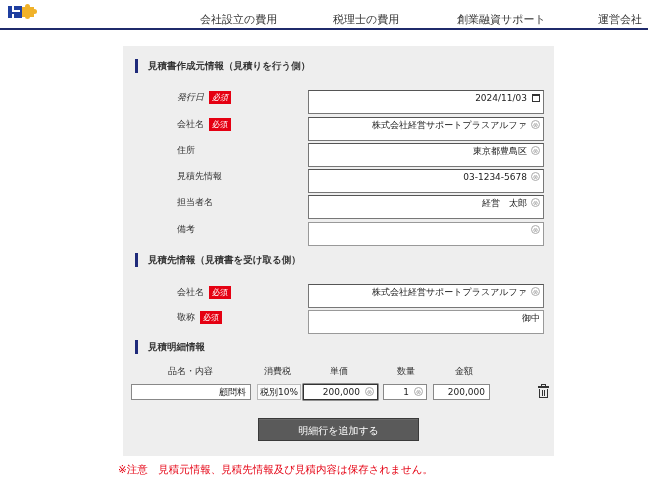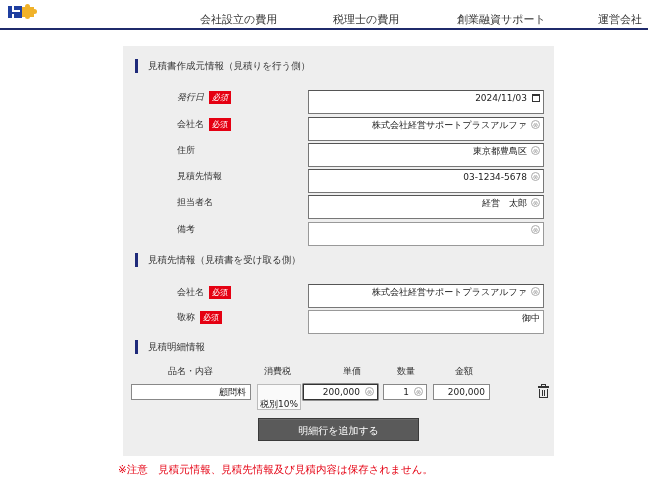--- a/index.html
+++ b/index.html
@@ -17,37 +17,37 @@
   .logo .knob1 { position: absolute; left: 17px; top: -1px; width: 5px; height: 5px; border-radius: 50%; background: #f0b22a; }
   .logo .knob2 { position: absolute; left: 24px; top: 4px; width: 5px; height: 5px; border-radius: 50%; background: #f0b22a; }
   .logo .knob3 { position: absolute; left: 17px; top: 10px; width: 5px; height: 4px; border-radius: 50%; background: #f0b22a; }
   .brand { position: absolute; left: 40px; top: 3px; font-size: 8px; line-height: 10px; color: #1f2a6b; font-weight: bold; }
   .brand div { white-space: nowrap; }
   .nav { position: absolute; top: 12px; font-size: 11px; color: #333; white-space: nowrap; }
 
   
   .panel { position: absolute; left: 123px; top: 46px; width: 431px; height: 410px; background: #eeeeee; }
 
-  .sec-title { position: absolute; left: 135px; font-size: 9.5px; color: #333; white-space: nowrap; padding-left: 13px; line-height: 14px; }
+  .sec-title { position: absolute; left: 135px; font-size: 9.5px; color: #333; white-space: nowrap; padding-left: 13px; line-height: 14px; font-weight: bold; }
   .sec-title::before { content: ""; position: absolute; left: 0; top: 0; width: 3px; height: 14px; background: #1f2a7a; }
 
   .lbl { position: absolute; font-size: 9px; color: #333; white-space: nowrap; line-height: 16px; }
   .req { display: inline-block; background: #e50012; color: #fff; font-size: 8px; line-height: 13px; padding: 0 3px; margin-left: 5px; vertical-align: middle; }
 
   .inp { position: absolute; left: 308px; width: 236px; height: 24px; background: #fff; border: 1px solid #777; border-top-color: #555; font-size: 9px; line-height: 14px; text-align: right; padding-right: 16px; color: #222; white-space: nowrap; overflow: hidden; }
   .inp.light { border-color: #999; }
   .inp .clr { position: absolute; right: 3px; top: 2px; width: 9px; height: 9px; border: 1px solid #aaa; border-radius: 50%; font-size: 6px; line-height: 7px; text-align: center; color: #999; }
   .inp .cal { position: absolute; right: 3px; top: 3px; width: 8px; height: 8px; border: 1px solid #333; border-top-width: 2px; }
   .inp.ph { color: #bbb; }
   .inp.noclr { padding-right: 3px; }
 
   .colh { position: absolute; top: 365px; font-size: 9px; color: #333; white-space: nowrap; }
   .cell { position: absolute; top: 384px; height: 16px; background: #fff; border: 1px solid #888; font-size: 9px; line-height: 14px; text-align: right; white-space: nowrap; overflow: hidden; color: #222; }
   .cell .clr { position: absolute; right: 3px; top: 2px; width: 9px; height: 9px; border: 1px solid #aaa; border-radius: 50%; font-size: 6px; line-height: 7px; text-align: center; color: #999; }
-  .cell.tax { border-color: #bbb; background: #fafafa; text-align: center; padding: 12px 2px; }
+  .cell.tax { border-color: #bbb; background: #fafafa; text-align: center; padding: 0 2px; }
   .cell.focus { border: 1px solid #333; box-shadow: 0 0 0 0.5px #333; }
 
   .trash { position: absolute; left: 538px; top: 385px; width: 11px; height: 13px; }
   .trash .lid { position: absolute; left: 0; top: 1px; width: 11px; height: 2px; background: #333; }
   .trash .handle { position: absolute; left: 3px; top: -1px; width: 5px; height: 3px; border: 1px solid #333; border-bottom: none; }
   .trash .body { position: absolute; left: 1px; top: 4px; width: 9px; height: 9px; border: 1.5px solid #333; border-top: none; }
   .trash .body::before { content: ""; position: absolute; left: 2px; top: 1px; width: 1px; height: 6px; background: #333; }
   .trash .body::after { content: ""; position: absolute; left: 4px; top: 1px; width: 1px; height: 6px; background: #333; }
 
   .add-btn { position: absolute; left: 258px; top: 418px; width: 161px; height: 23px; background: #5a5a5a; color: #fff; font-size: 10px; line-height: 23px; text-align: center; border: 1px solid #3a3a3a; box-shadow: inset 0 1px 0 #6a6a6a; }
@@ -127,21 +127,21 @@
 
 <div class="lbl" style="left:177px; top:309px;">
   <span>敬称</span><span class="req">必須</span>
 </div>
 <div class="inp light noclr" style="top:310px;">御中</div>
 
 <div class="sec-title" style="top:340px;">見積明細情報</div>
 
 <div class="colh" style="left:168px;">品名・内容</div>
 <div class="colh" style="left:264px;">消費税</div>
-<div class="colh" style="left:343px;">単価</div>
+<div class="colh" style="left:330px;">単価</div>
 <div class="colh" style="left:397px;">数量</div>
 <div class="colh" style="left:455px;">金額</div>
 
 <div class="cell" style="left:131px; width:120px; padding-right:4px;">顧問料</div>
 <div class="cell tax" style="left:257px; width:44px;">税別10%</div>
 <div class="cell focus" style="left:303px; width:75px; padding-right:17px;">
   <span>200,000</span>
   <span class="clr">⊗</span>
 </div>
 <div class="cell" style="left:383px; width:44px; padding-right:17px;">

